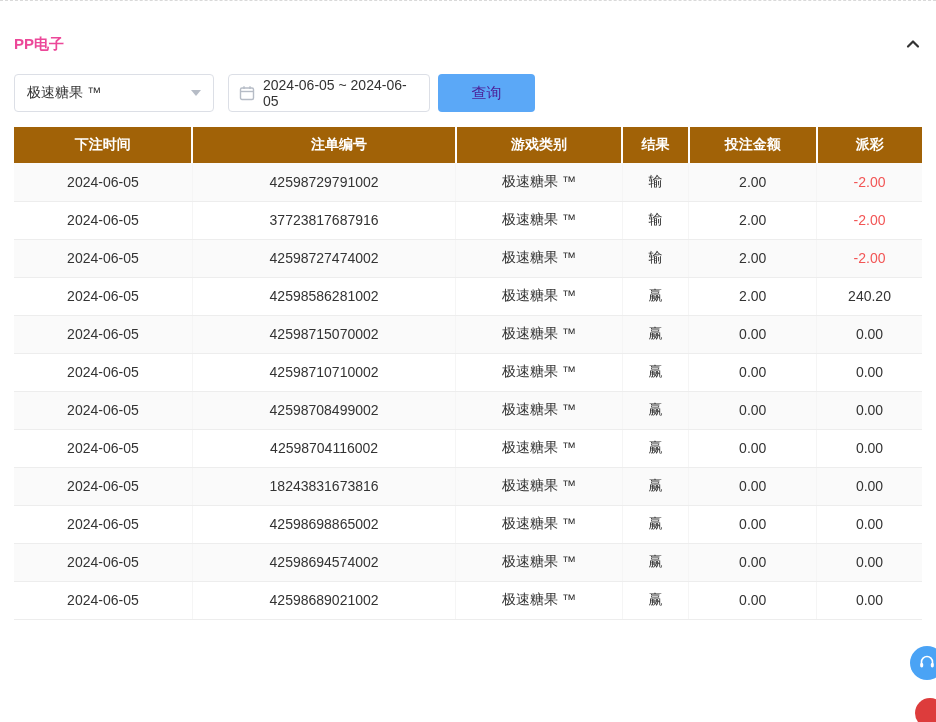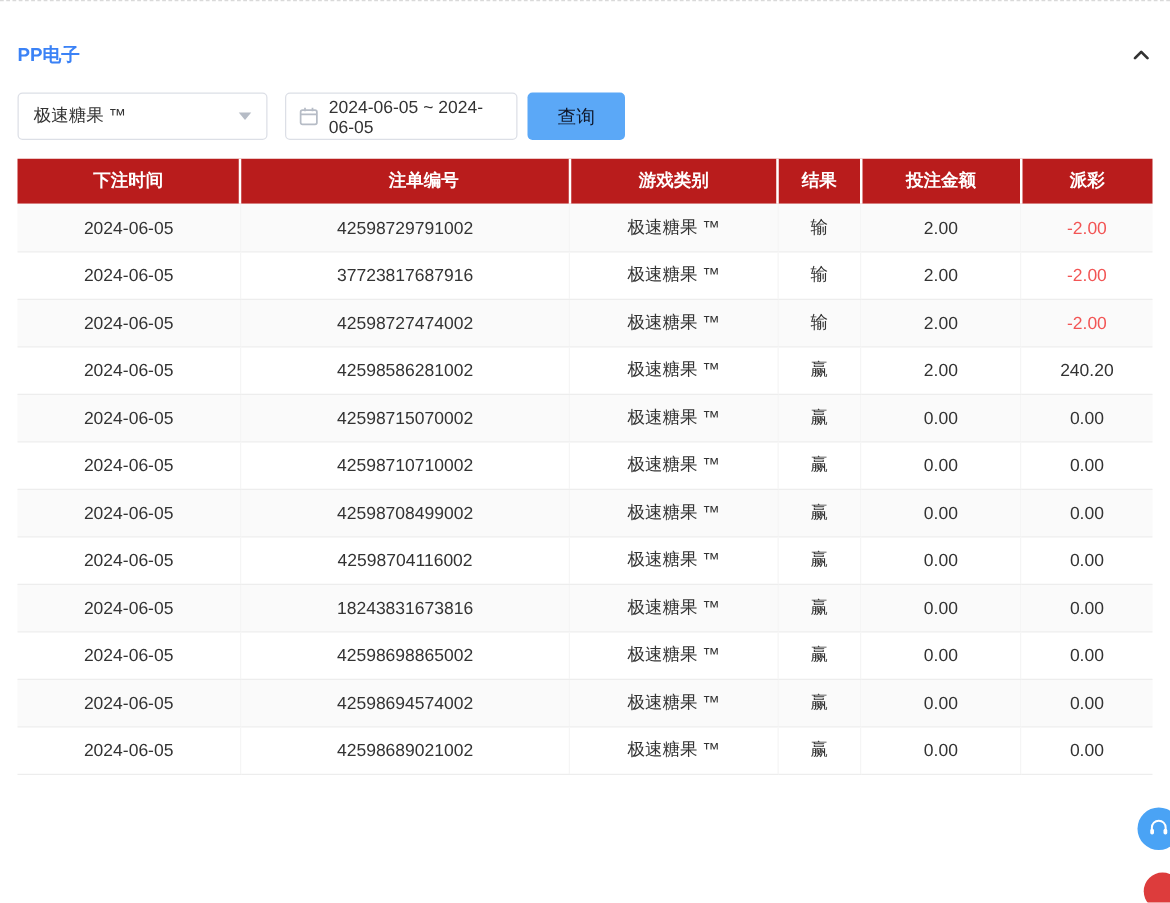--- a/index.html
+++ b/index.html
@@ -12,68 +12,68 @@
     border-top:1px dashed #d9d9d9;
     position:relative;
   }
   .page { padding:0 14px; }
 
   
   .panel-header{
     margin-top:26px; height:34px; margin-bottom:13px;
     display:flex; align-items:center; justify-content:space-between;
   }
-  .panel-title{ font-size:15px; font-weight:700; color:#3b82f6; }
+  .panel-title{ font-size:15px; font-weight:700; color:#ec4899; }
   .collapse-btn{ cursor:pointer; display:flex; align-items:center; }
 
   
   .filter-bar{ display:flex; align-items:center; height:38px; }
   .select{
     width:200px; height:38px; border:1px solid #dcdfe6; border-radius:4px;
     display:flex; align-items:center; justify-content:space-between;
     padding:0 12px; background:#fff; cursor:pointer;
   }
   .caret{
     width:0; height:0; border-left:5px solid transparent; border-right:5px solid transparent;
     border-top:6px solid #b6bcc6;
   }
   .date-input{
-    width:186px; height:38px; border:1px solid #dcdfe6; border-radius:4px;
+    width:202px; height:38px; border:1px solid #dcdfe6; border-radius:4px;
     display:flex; align-items:center; gap:8px; padding:0 10px;
     margin-left:14px; background:#fff; cursor:pointer;
   }
   .btn-group{ display:flex; margin-left:12px; }
   .qbtn{
     width:80px; height:38px; background:#fff; border:1px solid #dcdfe6;
     color:#c3c7cf; font-size:15px; margin-left:-1px; cursor:pointer;
     font-family:inherit; padding:0;
   }
   .qbtn:first-child{ margin-left:0; border-radius:4px 0 0 4px; }
   .qbtn:last-child{ border-radius:0 4px 4px 0; }
   .qbtn.active{ color:#57a3f3; border-color:#57a3f3; position:relative; z-index:1; }
   .search-btn{
-    width:78px; height:38px; margin-left:8px; border:none; border-radius:4px;
-    background:#5ba8f7; color:#0f172a; font-size:15px; cursor:pointer; font-family:inherit;
+    width:97px; height:38px; margin-left:8px; border:none; border-radius:4px;
+    background:#5ba8f7; color:#4c1d95; font-size:15px; cursor:pointer; font-family:inherit;
   }
 
   
   table{ border-collapse:collapse; width:100%; text-align:center; }
   .summary{ margin-top:24px; }
   .summary th{
     background:#eeeeee; height:36px; font-weight:400; font-size:14px; color:#333;
     border:2px solid #fff;
   }
   .summary td{ height:40px; border:1px solid #f0f0f0; background:#fff; }
   .summary .c1{ width:160px; } .summary .c2{ width:160px; }
   .summary .c3{ width:320px; } .summary .c4{ width:256px; }
 
   
   .bets{ margin-top:15px; }
   .bets thead th{
-    background:#b91c1c; color:#fff; height:36px; font-weight:700; font-size:14px;
+    background:#a16207; color:#fff; height:36px; font-weight:700; font-size:14px;
     border-left:2px solid #fff;
   }
   .bets thead th:first-child{ border-left:none; }
   .bets td{ height:38px; border-bottom:1px solid #ededed; border-left:1px solid #f5f5f5; }
   .bets td:first-child{ border-left:none; }
   .bets tbody tr:nth-child(odd){ background:#fafafa; }
   .bets .w1{ width:176px; } .bets .w2{ width:260px;padding-left:31px; } .bets .w3{ width:164px; }
   .bets .w4{ width:66px; }  .bets .w5{ width:126px; } .bets .w6{ width:104px; }
   td.neg{ color:#f25555;text-align:center; }
 

